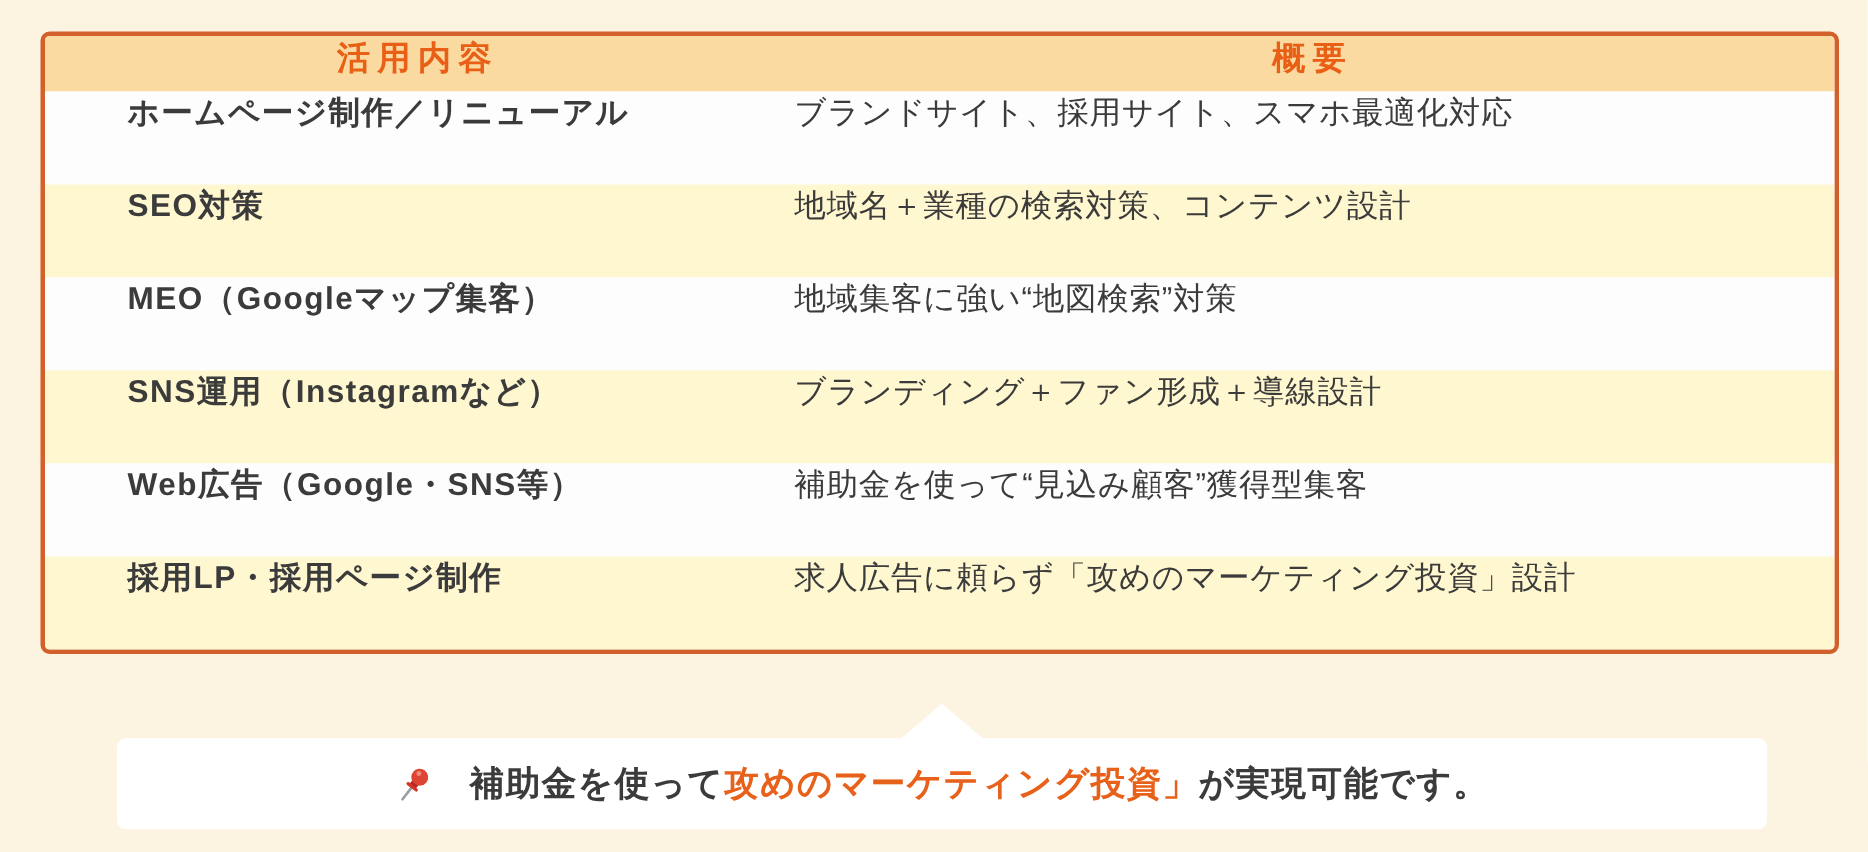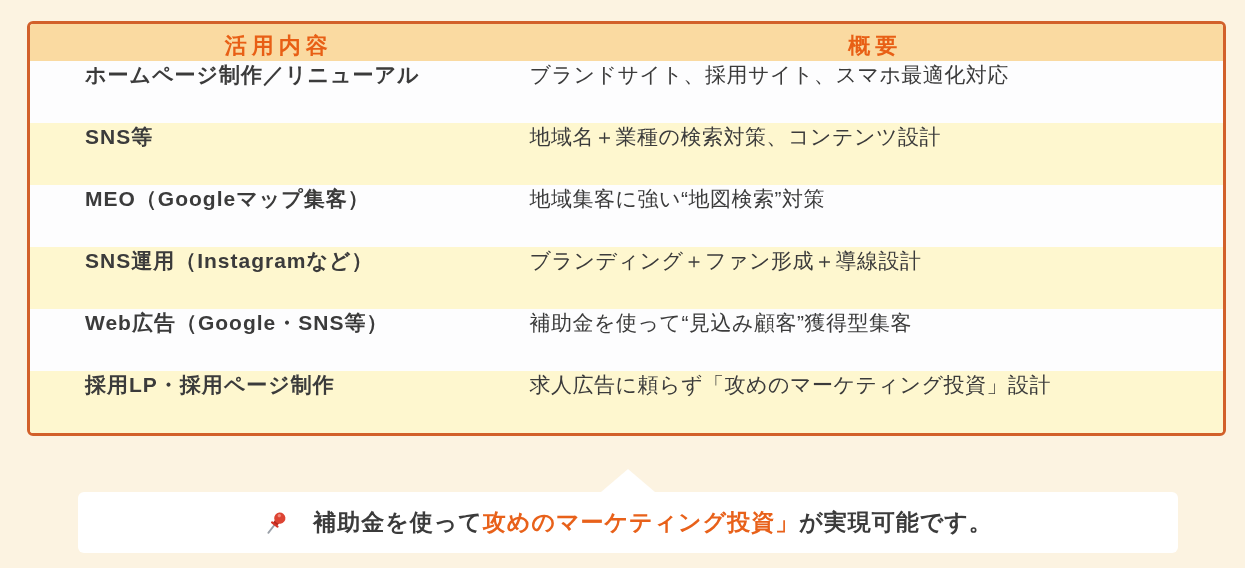--- a/index.html
+++ b/index.html
@@ -24,21 +24,21 @@
     width: 1199px;
     border: 3px solid #D2602A;
     border-radius: 6px;
     overflow: hidden;
     background: #FDFDFE;
   }
   .t-header {
     display: flex;
     background: #FADAA1;
     height: 37px;
-    align-items: flex-end;
+    align-items: flex-start;
   }
   .t-header .h-cell {
     color: #E85F15;
     font-weight: 700;
     font-size: 22px;
     letter-spacing: 5px;
     text-align: center;
   }
   .col-usage { flex: 0 0 41.7%; }
   .col-summary { flex: 1 1 auto; }
@@ -113,21 +113,21 @@
     <div class="t-header">
       <div class="h-cell col-usage">活用内容</div>
       <div class="h-cell col-summary">概要</div>
     </div>
 
     <div class="t-row">
       <div class="cell-usage">ホームページ制作／リニューアル</div>
       <div class="cell-summary">ブランドサイト、採用サイト、スマホ最適化対応</div>
     </div>
     <div class="t-row">
-      <div class="cell-usage">SNS等</div>
+      <div class="cell-usage">SEO対策</div>
       <div class="cell-summary">地域名＋業種の検索対策、コンテンツ設計</div>
     </div>
     <div class="t-row">
       <div class="cell-usage">MEO（Googleマップ集客）</div>
       <div class="cell-summary">地域集客に強い“地図検索”対策</div>
     </div>
     <div class="t-row">
       <div class="cell-usage">SNS運用（Instagramなど）</div>
       <div class="cell-summary">ブランディング＋ファン形成＋導線設計</div>
     </div>

